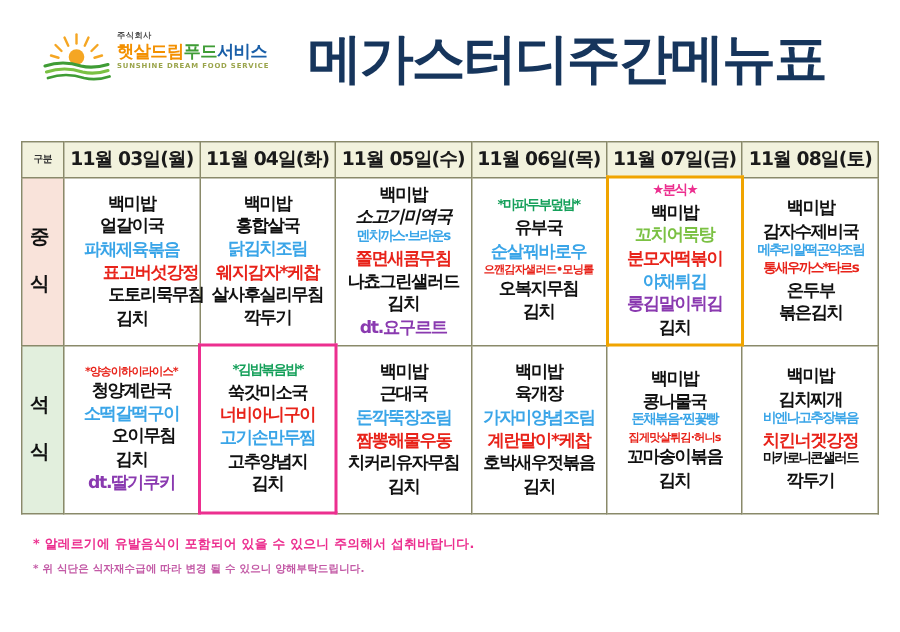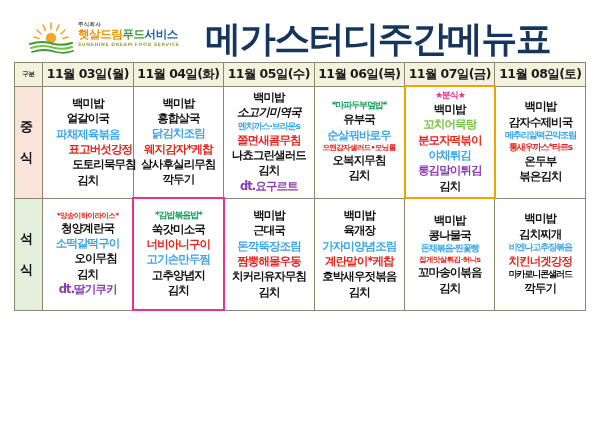--- a/index.html
+++ b/index.html
@@ -77,20 +77,21 @@
     font-weight: bold;
     color: #16355c;
     letter-spacing: -1.5px;
     padding-right: 24px;
     white-space: nowrap;
   }
 
   
   .table-wrap {
     padding: 0 14px;
+    margin-top: 32px;
   }
   table.menu {
     border-collapse: collapse;
     table-layout: fixed;
     width: 572px;
     background: #ffffff;
   }
   table.menu th, table.menu td {
     border: 1px solid #8a8a6a;
     vertical-align: middle;
@@ -318,14 +319,18 @@
               <div class="dish sm" style="color: rgb(58, 165, 232);">비엔나고추장볶음</div>
               <div class="dish" style="color: rgb(232, 35, 26);">치킨너겟강정</div>
               <div class="dish sm" style="color: rgb(17, 17, 17);">마카로니콘샐러드</div>
               <div class="dish" style="color: rgb(17, 17, 17);">깍두기</div>
             </td>
           </tr>
         </tbody>
     </table>
   </div>
 
+  <div class="notes">
+    <div class="note1">* 알레르기에 유발음식이 포함되어 있을 수 있으니 주의해서 섭취바랍니다.</div>
+    <div class="note2">* 위 식단은 식자재수급에 따라 변경 될 수 있으니 양해부탁드립니다.</div>
+  </div>
 
 </div>
 
 </body></html>

